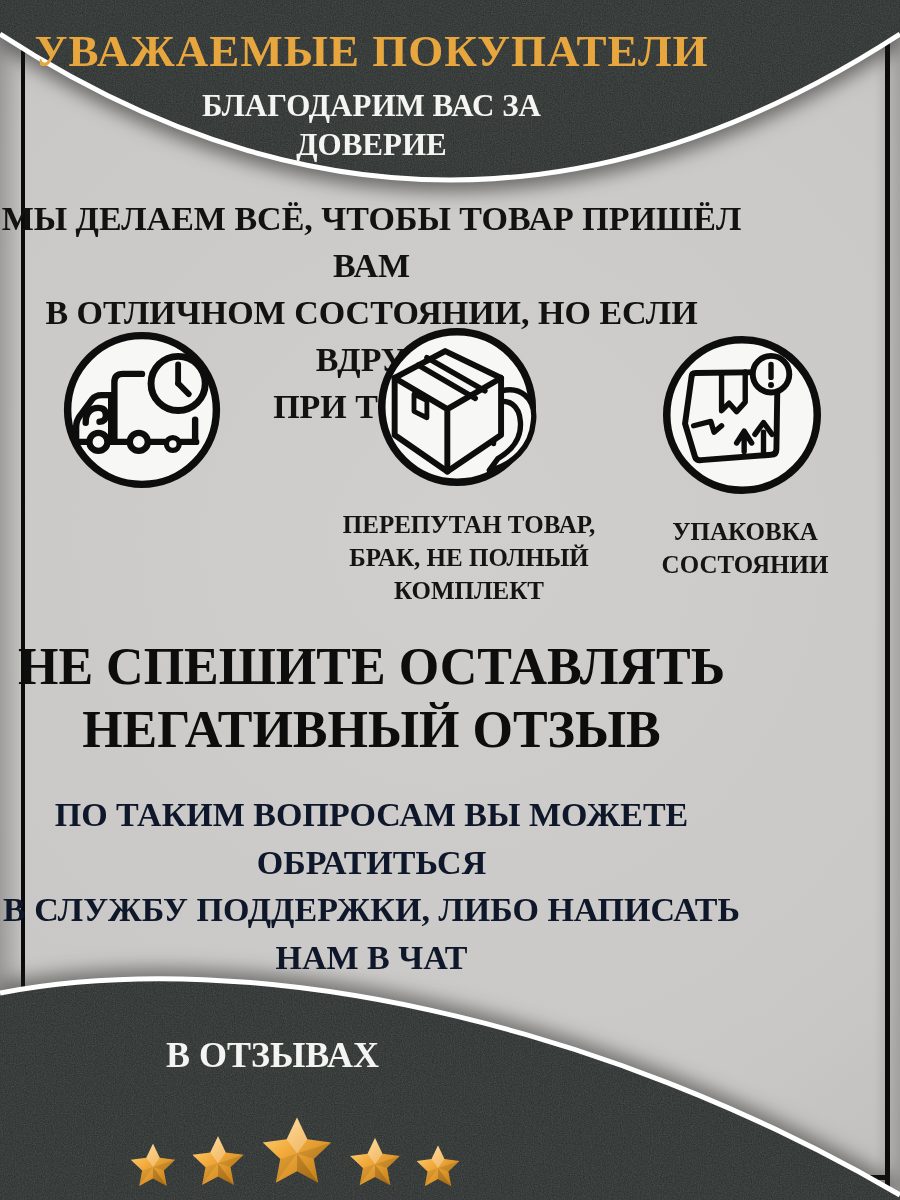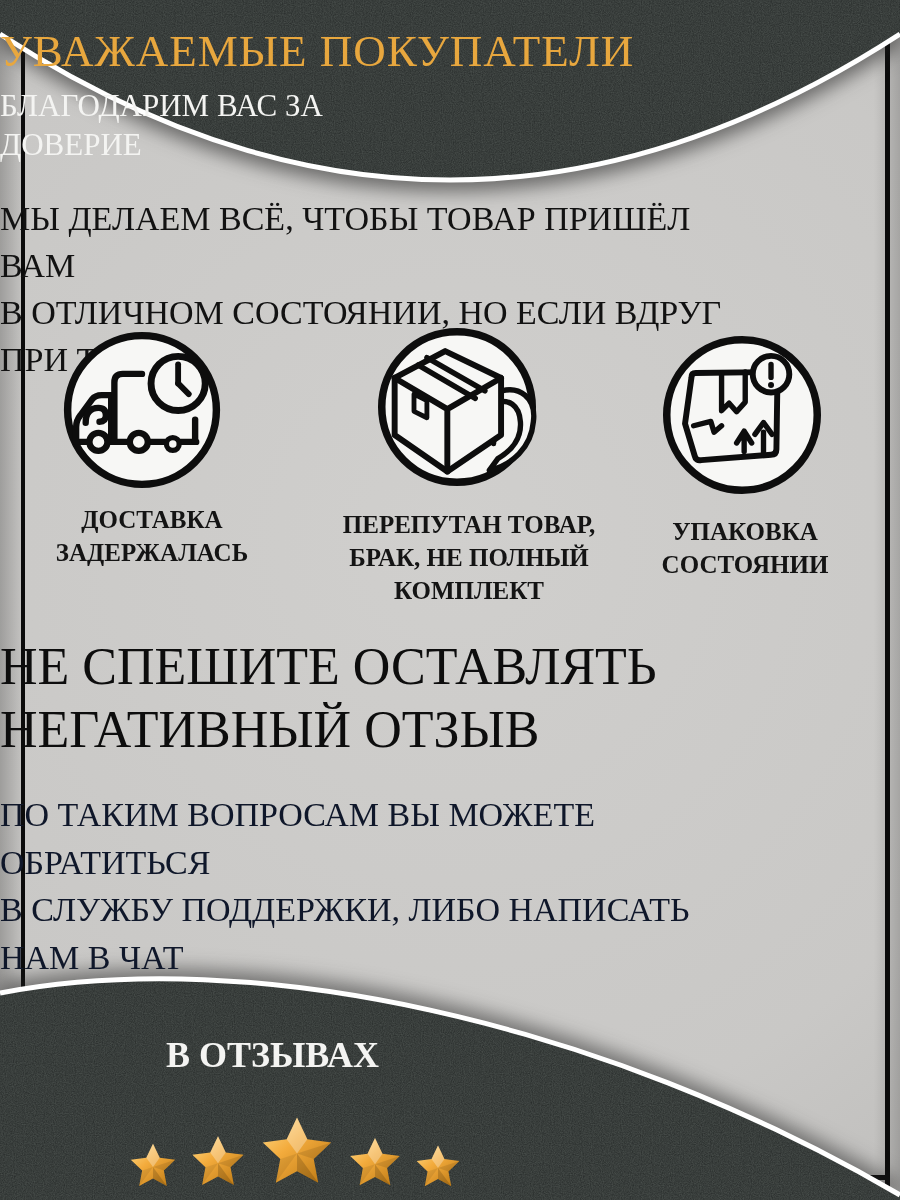--- a/index.html
+++ b/index.html
@@ -20,21 +20,21 @@
   
   .frame-line{position:absolute;background:#0b0b0b;z-index:2;}
   .frame-left{left:21px;top:0;bottom:0;width:4px;}
   .frame-right{right:10px;top:0;bottom:0;width:5px;}
   .frame-bottom{left:100px;right:10px;bottom:20px;height:5px;}
   
   .panel{position:absolute;left:0;width:900px;z-index:3;display:block;}
   .panel.top{top:0;filter:drop-shadow(0 9px 9px rgba(30,30,30,.55));}
   .panel.bottom{top:920px;filter:drop-shadow(0 -8px 9px rgba(30,30,30,.5));}
   
-  .txt{position:absolute;left:0;width:743px;text-align:left;z-index:4;font-weight:normal;}
+  .txt{position:absolute;left:0;width:743px;text-align:center;z-index:4;font-weight:bold;}
   .header-title{top:26px;font-size:45px;line-height:1.15;letter-spacing:1px;color:#e8a73e;}
   .header-sub{top:86px;font-size:31px;line-height:1.26;color:#f4f4f2;}
   .intro{top:196px;font-size:34px;line-height:1.38;color:#121212;}
   .warning{top:635px;font-size:52px;line-height:1.22;color:#0d0d0d;}
   .support{top:791px;font-size:34px;line-height:1.4;color:#0f172a;}
   
   .reason-icon{position:absolute;z-index:4;width:172px;height:172px;}
   .icon-delivery{left:57px;top:325px;width:170px;height:170px;}
   .icon-return{left:371px;top:321px;}
   .icon-damaged{left:656px;top:329px;}
@@ -151,24 +151,20 @@
       <path d="M61,41 V76 L68,69 L75,77 L83,68 V40"></path>
       <path d="M35,90 L51,86 L54,96 L61,90"></path>
       <path d="M82,114 V102 M75,106 L82,95 L89,106"></path>
       <path d="M100,116 V96 M92,98 L100,87 L108,98"></path>
     </g>
     <circle cx="107" cy="42" r="17" fill="#f7f7f5" stroke="#0d0d0d" stroke-width="5.5"></circle>
     <path d="M107,33 V45" fill="none" stroke="#0d0d0d" stroke-width="5" stroke-linecap="round"></path>
     <circle cx="107" cy="52" r="2.8" fill="#0d0d0d"></circle>
   </svg>
 
-  <div class="caption c1">
-    <div>ДОСТАВКА</div>
-    <div>ЗАДЕРЖАЛАСЬ</div>
-  </div>
   <div class="caption c2">
     <div>ПЕРЕПУТАН ТОВАР,</div>
     <div>БРАК, НЕ ПОЛНЫЙ</div>
     <div>КОМПЛЕКТ</div>
   </div>
   <div class="caption c3">
     <div>УПАКОВКА</div>
     <div>СОСТОЯНИИ</div>
   </div>
 

